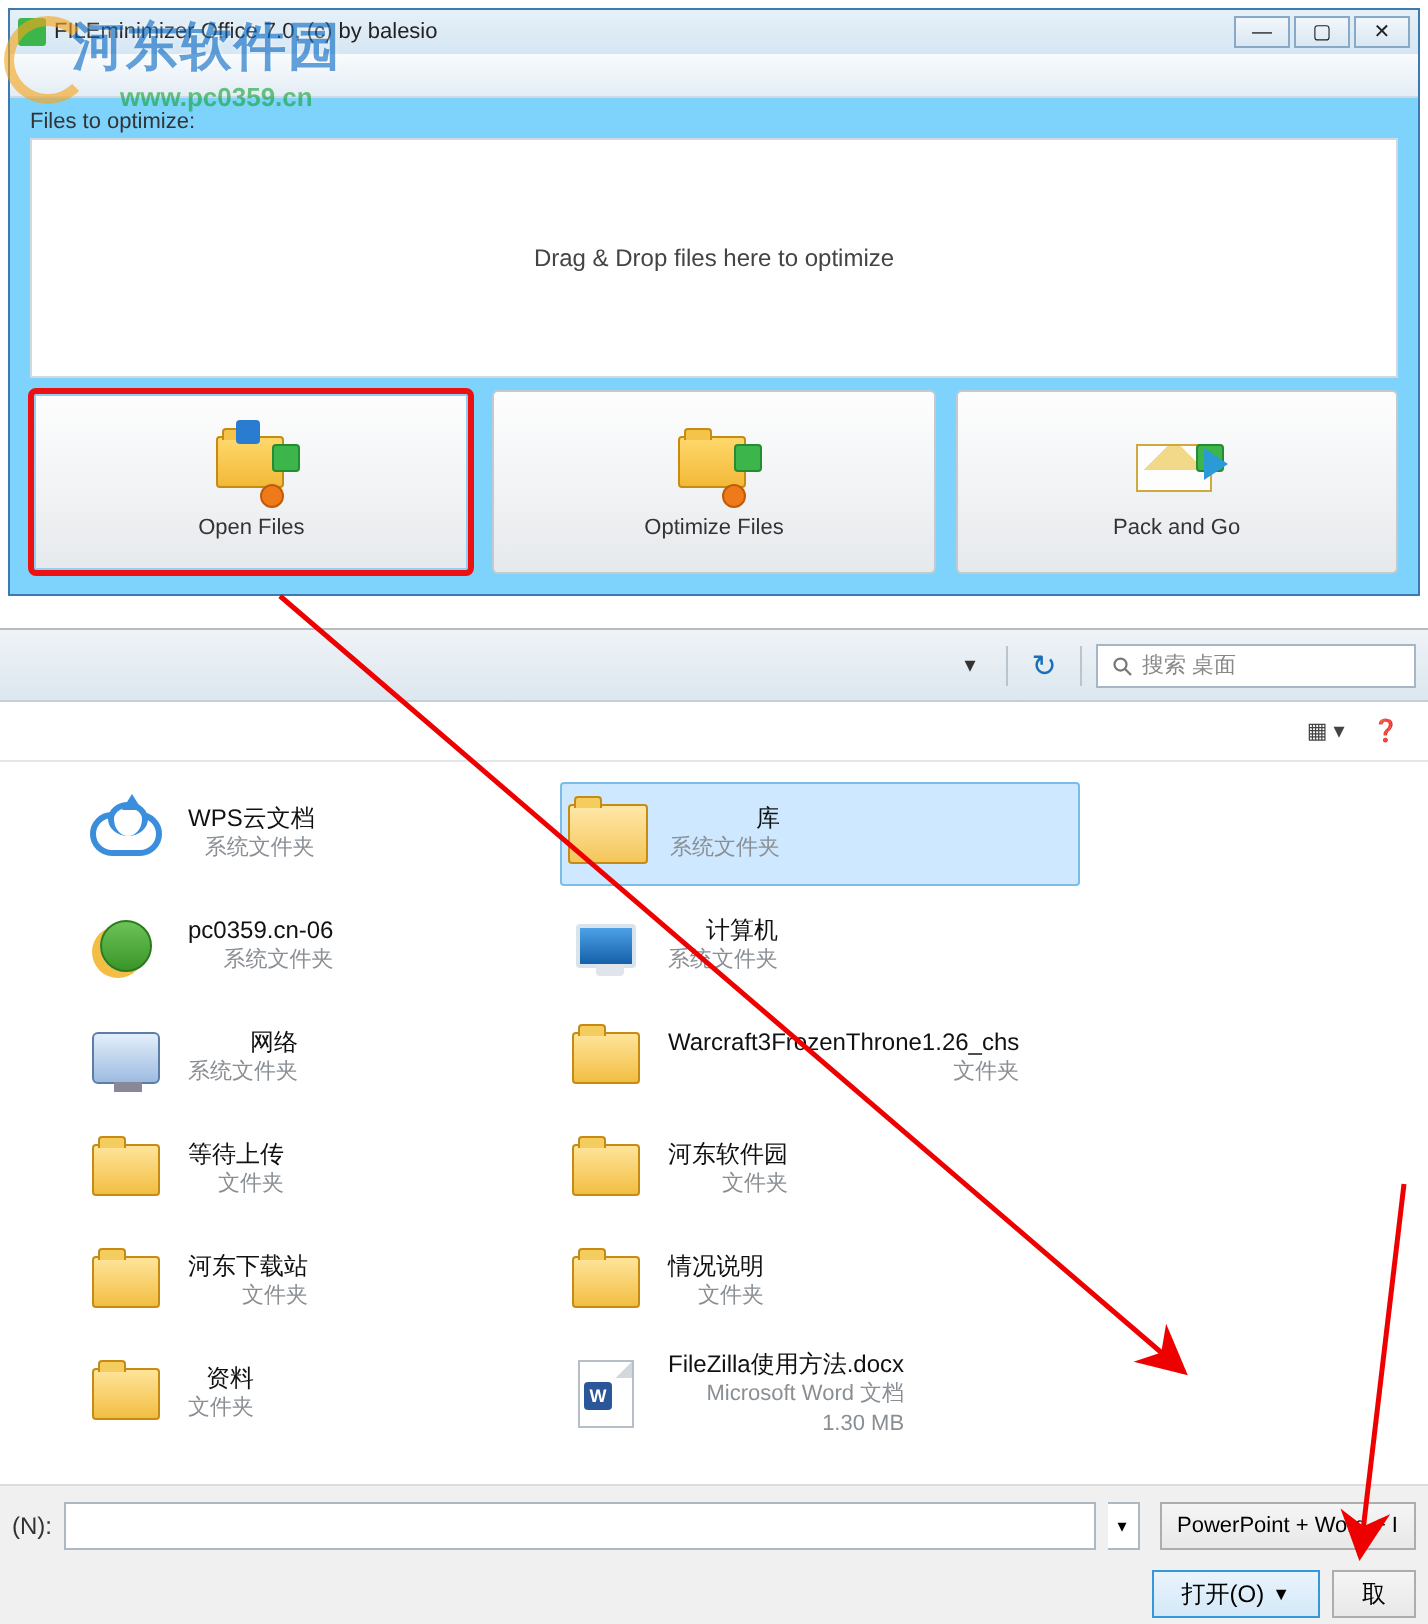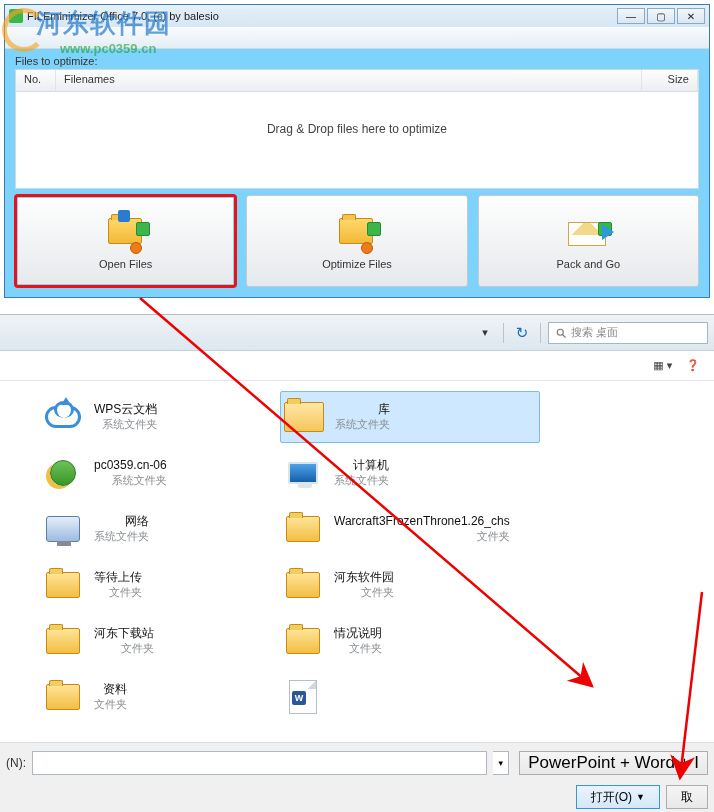--- a/index.html
+++ b/index.html
@@ -84,21 +84,21 @@
     
     .doc-ico { width:28px; height:34px; background:#fff; border:1px solid #b7bec6; position:relative; }
     .doc-ico::before { content:""; position:absolute; right:0; top:0; width:8px; height:8px; background:linear-gradient(135deg,#fff 49%,#d2d8de 50%); }
     .doc-ico .w { position:absolute; left:2px; top:10px; width:14px; height:14px; background:#2b579a; color:#fff; font-size:9px; font-weight:bold; display:flex; align-items:center; justify-content:center; border-radius:2px; }
     
     .bottom-bar { position:absolute; bottom:0; left:0; right:0; height:70px; background:#f0f0f0; border-top:1px solid #ddd; padding:8px 6px; }
     .fn-row { display:flex; align-items:center; gap:6px; margin-bottom:10px; }
     .fn-label { font-size:12px; color:#333; }
     .fn-input { flex:1; height:24px; border:1px solid #aeb8c2; background:#fff; font-size:12px; padding:0 6px; }
     .fn-dd { width:16px; height:24px; border:1px solid #aeb8c2; border-left:none; background:#fff; display:flex; align-items:center; justify-content:center; font-size:9px; }
-    .filter-btn { height:24px; padding:0 8px; border:1px solid #adadad; background:linear-gradient(#f5f5f5,#e8e8e8); font-size:17px; margin-left:4px; }
+    .filter-btn { height:24px; padding:0 8px; border:1px solid #adadad; background:linear-gradient(#f5f5f5,#e8e8e8); font-size:11px; margin-left:4px; }
     .action-row { display:flex; justify-content:flex-end; gap:6px; }
     .open-btn { height:24px; padding:0 14px; border:1px solid #3498db; background:linear-gradient(#eaf4fd,#d4e8f8); font-size:12px; display:flex; align-items:center; gap:4px; }
     .cancel-btn { height:24px; padding:0 14px; border:1px solid #adadad; background:linear-gradient(#f5f5f5,#e8e8e8); font-size:12px; }
     
     
     .watermark { position:absolute; left:0; top:6px; pointer-events:none; opacity:0.62; }
     .watermark .cn { font-size:26px; font-weight:bold; color:#0b6bc4; text-shadow:0 0 2px #fff; letter-spacing:1px; }
     .watermark .url { font-size:13px; font-weight:bold; color:#17a336; }
     .watermark .ring { position:absolute; left:2px; top:2px; width:44px; height:44px; border:5px solid #f6a51c; border-right-color:transparent; border-radius:50%; }
     
@@ -117,25 +117,20 @@
     <div class="win-controls">
       <div class="win-btn">—</div>
       <div class="win-btn">▢</div>
       <div class="win-btn">✕</div>
     </div>
   </div>
   <div class="toolbar"></div>
   <div class="panel">
     <div class="panel-label">Files to optimize:</div>
     <div class="file-table">
-      <div class="table-head">
-        <div class="th th-no">No.</div>
-        <div class="th th-fn">Filenames</div>
-        <div class="th th-size">Size</div>
-      </div>
       <div class="drop-hint">Drag &amp; Drop files here to optimize</div>
     </div>
   </div>
   <div class="big-buttons">
     <div class="big-btn highlighted">
       <div class="ico">
           <div class="folder"></div>
           <div class="blue-arrow"></div>
           <div class="badge-g"></div>
           <div class="badge-o"></div>
@@ -284,20 +279,25 @@
             <div class="pri">情况说明</div>
             <div class="sec">文件夹</div>
           </div>
         </div>
         <div class="item">
           <div class="iconbox">
             <div class="doc-ico">
               <div class="w">W</div>
             </div>
           </div>
+          <div class="txt">
+            <div class="pri">FileZilla使用方法.docx</div>
+            <div class="sec">Microsoft Word 文档</div>
+            <div class="ter">1.30 MB</div>
+          </div>
         </div>
       </div>
   </div>
   <div class="bottom-bar">
     <div class="fn-row">
       <span class="fn-label">(N):</span>
       <input class="fn-input" style="">
       <div class="fn-dd">▾</div>
       <button class="filter-btn">PowerPoint + Word + I</button>
     </div>

